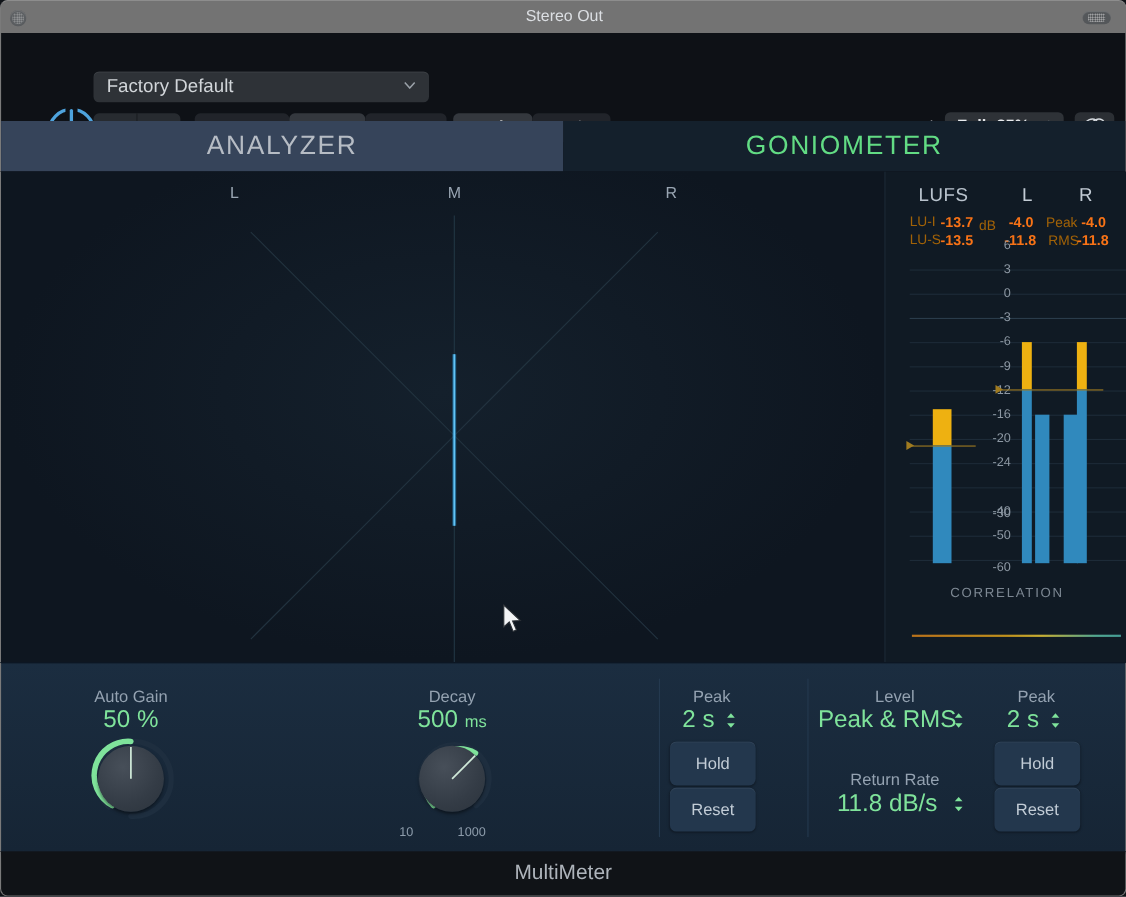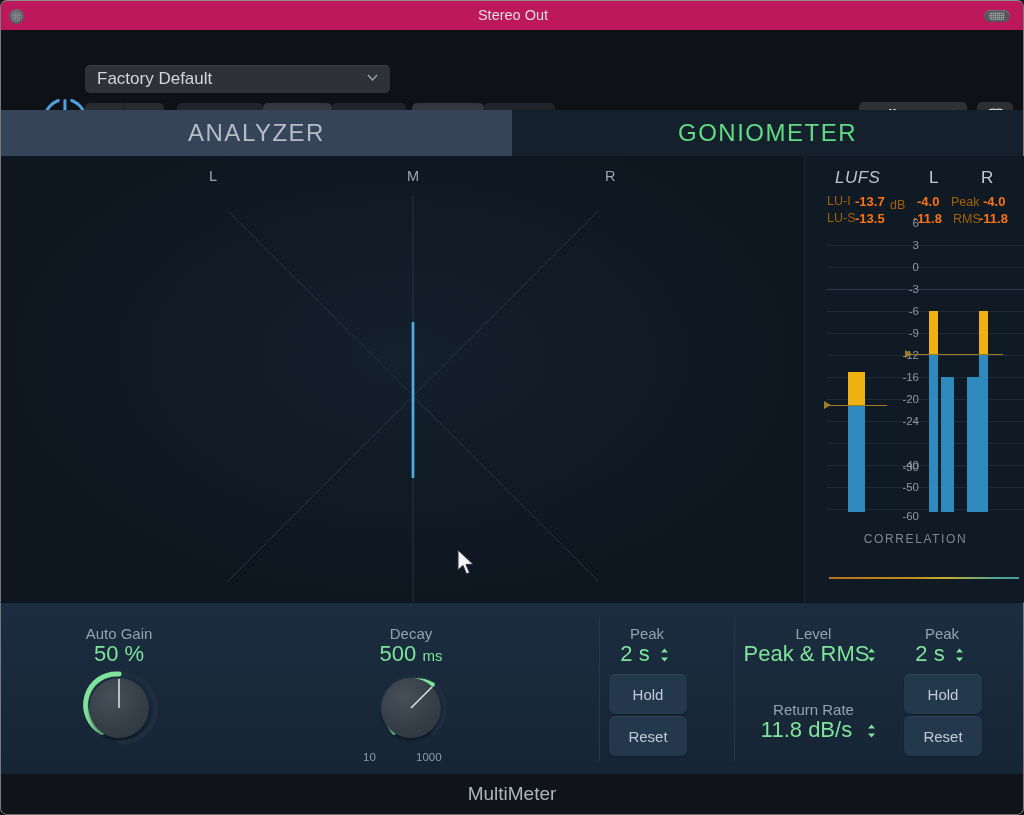--- a/index.html
+++ b/index.html
@@ -7,21 +7,21 @@
     width:1024px; height:815px; overflow:hidden;
     background:#c9c9c9;
     font-family:"Liberation Sans", sans-serif;
     -webkit-font-smoothing:antialiased;
   }
   .window { position:absolute; inset:0; background:#101318; }
 
   
   .titlebar {
     position:absolute; left:0; top:0; width:1024px; height:30px;
-    background:#be185d;
+    background:#737373;
     border-top-left-radius:7px; border-top-right-radius:7px;
     border-top:1px solid #8d8d8d; border-left:1px solid #7a7a7a; border-right:1px solid #7a7a7a;text-decoration:underline;
   }
   .win-title {
     position:absolute; left:0; top:6px; width:1024px; text-align:center;
     font-size:14.5px; color:#dcdfe3;
   }
   .close-btn {
     position:absolute; left:8px; top:8px; width:15px; height:15px;
     border-radius:50%; background:#57595c;
@@ -141,21 +141,21 @@
   .glab{ position:absolute; font-size:14.5px; color:#9aa6b3; }
   .cursor{ position:absolute; left:455px; top:393px; width:22px; height:28px; }
 
   
   .meters{
     position:absolute; left:803px; top:0; width:221px; height:446px;
     background:#101a24;
     border-left:1px solid #1c2935;
   }
   .mtxt{ position:absolute; font-size:13px; }
-  .lufs-title{ left:30px; top:12px; font-size:17px; color:#b9c3cd; letter-spacing:.5px;font-style:italic; }
+  .lufs-title{ left:30px; top:12px; font-size:17px; color:#b9c3cd; letter-spacing:.5px; }
   .ch-l{ left:124px; top:12px; font-size:17px; color:#c3ccd5; }
   .ch-r{ left:176px; top:12px; font-size:17px; color:#c3ccd5; }
   .lbl-dim{ color:#a16207; font-size:12.5px; }
   .val-amber{ color:#f97316; font-size:13px; font-weight:bold; }
   .db-unit{ color:#a16207; font-size:12.5px; }
 
   .scale{ position:absolute; left:80px; top:0; width:34px; height:446px; }
   .tick{
     position:absolute; right:0; width:34px; text-align:right;
     font-size:11.5px; color:#8d98a3; transform:translateY(-50%);

